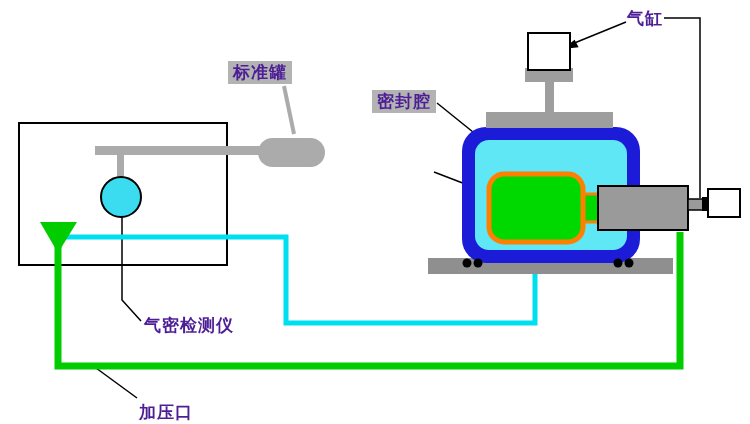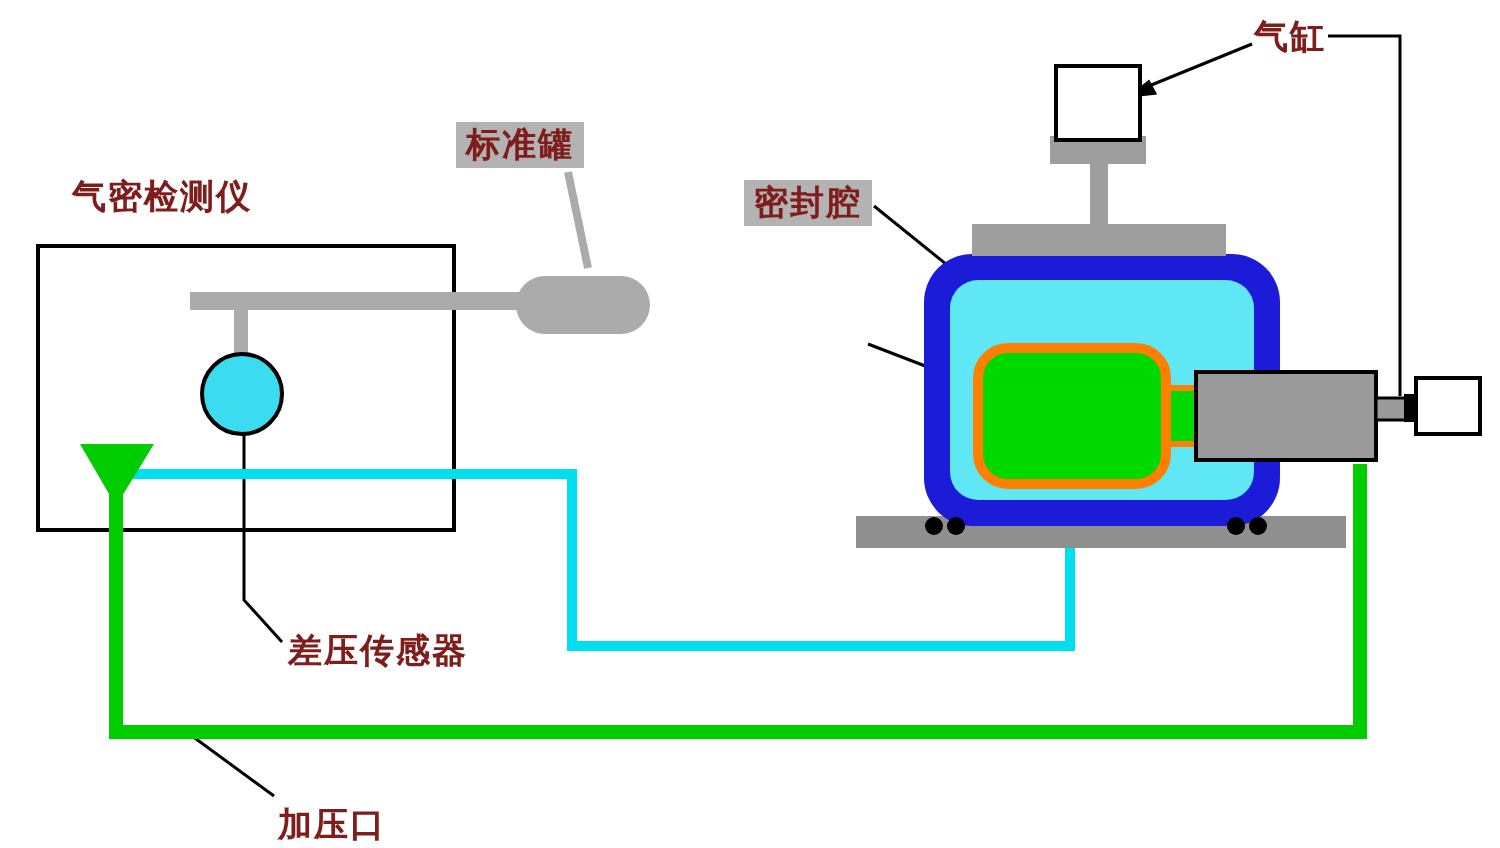--- a/index.html
+++ b/index.html
@@ -1,21 +1,21 @@
 <!DOCTYPE html>
 <html><head>
 <meta charset="utf-8">
 <style>
   html,body{margin:0;padding:0;background:#fff;}
   .stage{
     position:relative;width:750px;height:424px;background:#ffffff;
     font-family:"Liberation Sans","DejaVu Sans",sans-serif;overflow:hidden;
   }
   .label{
-    position:absolute;font-size:17px;font-weight:bold;color:#7f1d1d;
+    position:absolute;font-size:17px;font-weight:bold;color:#4c1d95;
     white-space:nowrap;line-height:1.25;letter-spacing:1px;
   }
   .label.gray-bg{background:#b3b3b3;padding:1px 5px;}
   .detector-box{
     position:absolute;left:18px;top:122px;width:206px;height:140px;
     border:2px solid #000;background:transparent;
   }
   svg.diagram{position:absolute;left:0;top:0;}
 </style>
 </head>
@@ -63,26 +63,25 @@
     <rect x="688" y="199" width="16" height="11" fill="#9a9a9a" stroke="#000" stroke-width="1.5"></rect>
     <rect x="702" y="197" width="6" height="14" fill="#000"></rect>
     <rect x="708" y="189" width="32" height="28" fill="#ffffff" stroke="#000" stroke-width="2"></rect>
 
     <circle cx="467" cy="263" r="4.5" fill="#000"></circle>
     <circle cx="478" cy="263" r="4.5" fill="#000"></circle>
     <circle cx="618" cy="263" r="4.5" fill="#000"></circle>
     <circle cx="629" cy="263" r="4.5" fill="#000"></circle>
   </svg>
 
-  <div class="label" style="left:36px;top:88px">气密检测仪</div>
 
   <div class="label gray-bg" style="left:372px;top:90px">密封腔</div>
 
   <div class="label gray-bg" style="left:228px;top:61px">标准罐</div>
 
 
   <div class="label" style="left:627px;top:8px">气缸</div>
 
-  <div class="label" style="left:144px;top:315px">差压传感器</div>
+  <div class="label" style="left:144px;top:315px">气密检测仪</div>
 
   <div class="label" style="left:139px;top:402px">加压口</div>
 
 </div>
 
 </body></html>

